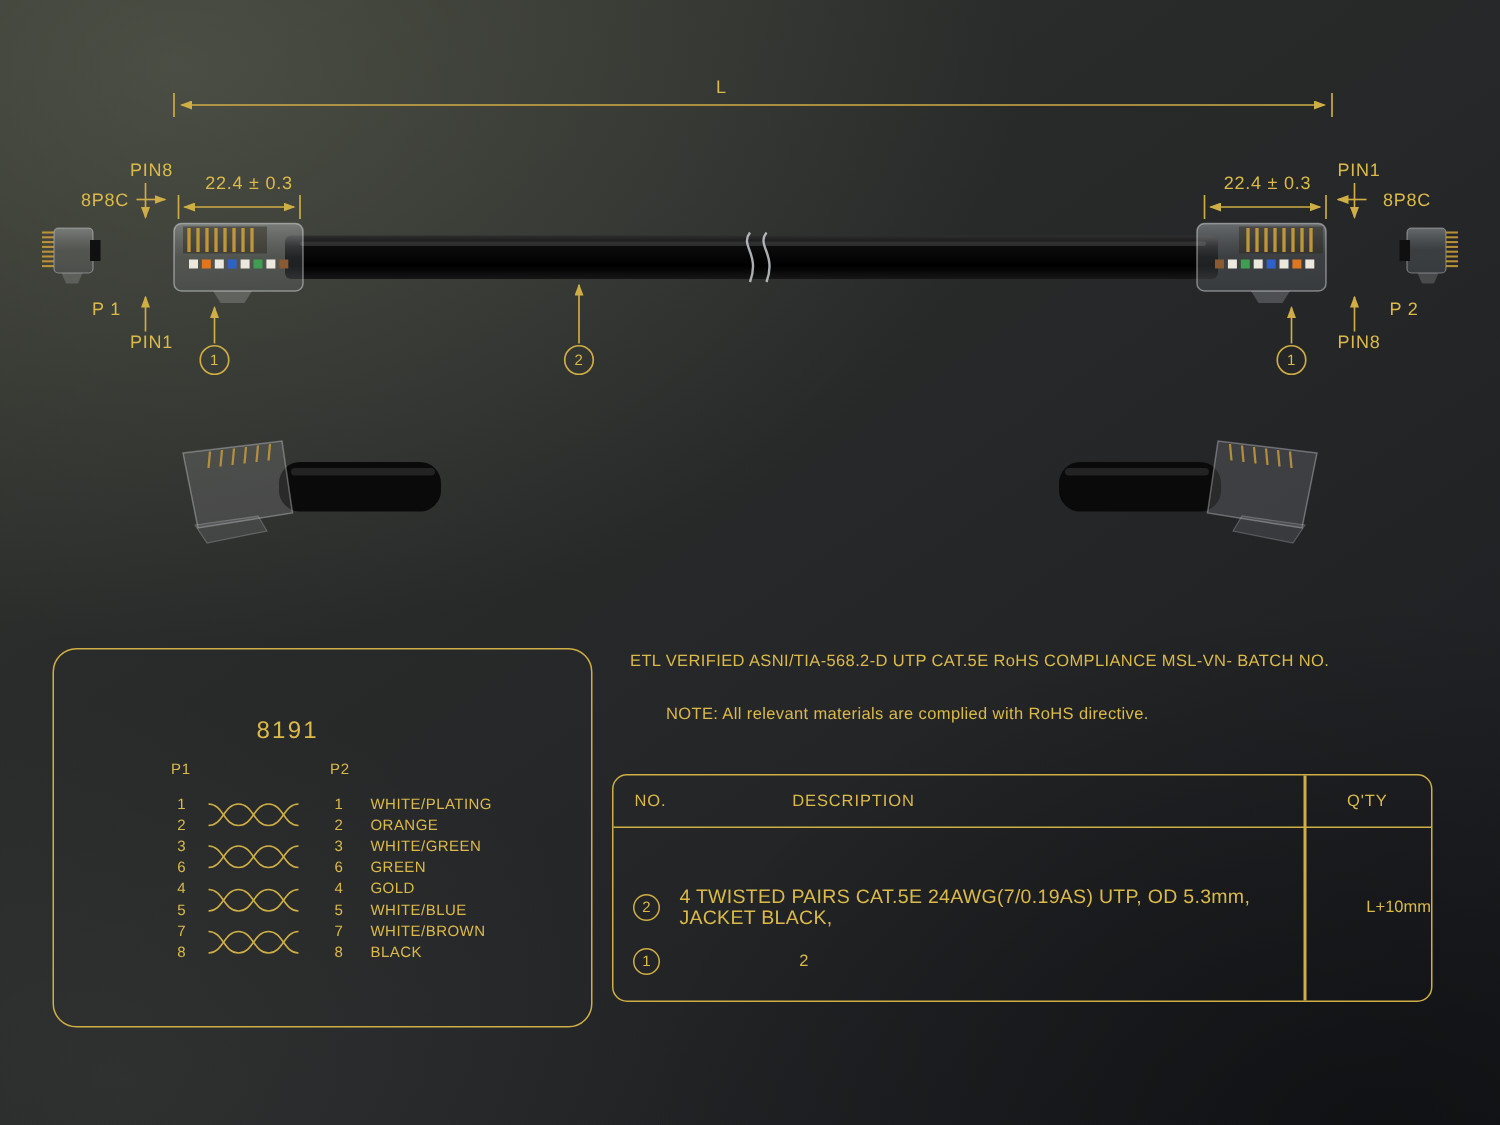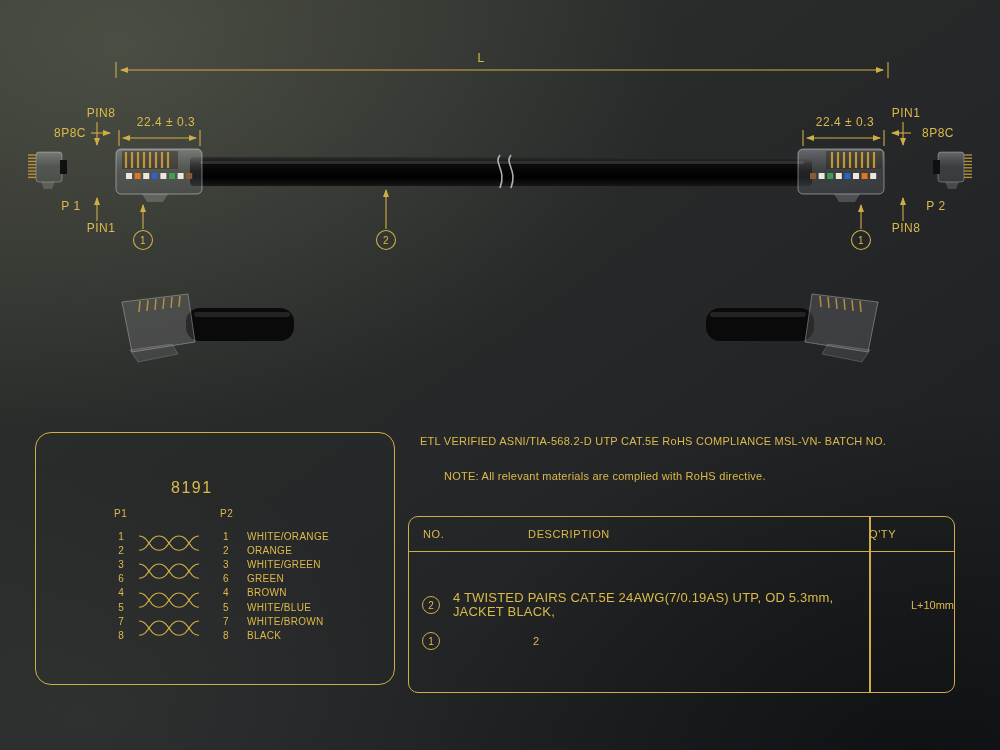--- a/index.html
+++ b/index.html
@@ -38,26 +38,26 @@
   .twist { position:absolute; left:100px; width:66px; height:29px; }
   .twist-0{top:0;} .twist-1{top:28.4px;} .twist-2{top:56.8px;} .twist-3{top:85.2px;}
   .twist path { stroke:#cfae45; stroke-width:1.1; fill:none; }
 
   
   .notes { position:absolute; left:420px; top:430px; width:560px; color:#dcba4a; font-size:11px; letter-spacing:0.25px; line-height:14px; }
   .notes .line2 { margin-top:4px; }
   .notes .note-line { margin-top:21px;padding-left:24px; }
 
   
-  .bom { position:absolute; left:408px; top:516px; width:547px; height:177px;
+  .bom { position:absolute; left:408px; top:516px; width:547px; height:152px;
          border:1.5px solid #cfae45; border-radius:10px; color:#dcba4a; }
   .bom-header { position:absolute; left:0; top:0; width:100%; height:35px; border-bottom:1.5px solid #cfae45; }
   .bom-h-no   { position:absolute; left:14px; top:11px; font-size:11px; letter-spacing:0.6px; }
   .bom-h-desc { position:absolute; left:160px; top:11px; transform:translateX(-50%); font-size:11px; letter-spacing:0.6px; }
-  .bom-h-qty  { position:absolute; left:460px; top:11px; width:85px; text-align:left; font-size:11px; letter-spacing:0.6px; }
+  .bom-h-qty  { position:absolute; left:460px; top:11px; width:85px; text-align:center; font-size:11px; letter-spacing:0.6px; }
   .bom-vline  { position:absolute; left:460px; top:0; bottom:0; width:1.5px; background:#cfae45; }
   .bom-row { position:absolute; left:0; width:100%; display:flex; align-items:center; }
   .row-a { top:73px;  height:30px; }
   .row-b { top:112px; height:24px; }
   .cell-no { width:44px; display:flex; justify-content:center; }
   .cell-desc { width:416px; font-size:13px; line-height:14px; letter-spacing:0.2px; }
   .cell-qty { width:86px; text-align:right; font-size:11px; }
   .badge { width:18px; height:18px; border:1.1px solid #cfae45; border-radius:50%;
            display:flex; align-items:center; justify-content:center; font-size:10px; }
 </style>
@@ -265,41 +265,41 @@
   <div class="wiring-box">
     <div class="wiring-title">8191</div>
     <div class="wiring-header">
       <span class="col-p1">P1</span>
       <span class="col-p2">P2</span>
     </div>
     <div class="wiring-rows" style="position:absolute;">
       <div class="wiring-row">
         <span class="pin-left">1</span>
         <span class="pin-right">1</span>
-        <span class="wire-color">WHITE/ORANGE</span>
+        <span class="wire-color">WHITE/PLATING</span>
       </div>
       <div class="wiring-row">
         <span class="pin-left">2</span>
         <span class="pin-right">2</span>
         <span class="wire-color">ORANGE</span>
       </div>
       <div class="wiring-row">
         <span class="pin-left">3</span>
         <span class="pin-right">3</span>
         <span class="wire-color">WHITE/GREEN</span>
       </div>
       <div class="wiring-row">
         <span class="pin-left">6</span>
         <span class="pin-right">6</span>
         <span class="wire-color">GREEN</span>
       </div>
       <div class="wiring-row">
         <span class="pin-left">4</span>
         <span class="pin-right">4</span>
-        <span class="wire-color">BROWN</span>
+        <span class="wire-color">GOLD</span>
       </div>
       <div class="wiring-row">
         <span class="pin-left">5</span>
         <span class="pin-right">5</span>
         <span class="wire-color">WHITE/BLUE</span>
       </div>
       <div class="wiring-row">
         <span class="pin-left">7</span>
         <span class="pin-right">7</span>
         <span class="wire-color">WHITE/BROWN</span>

